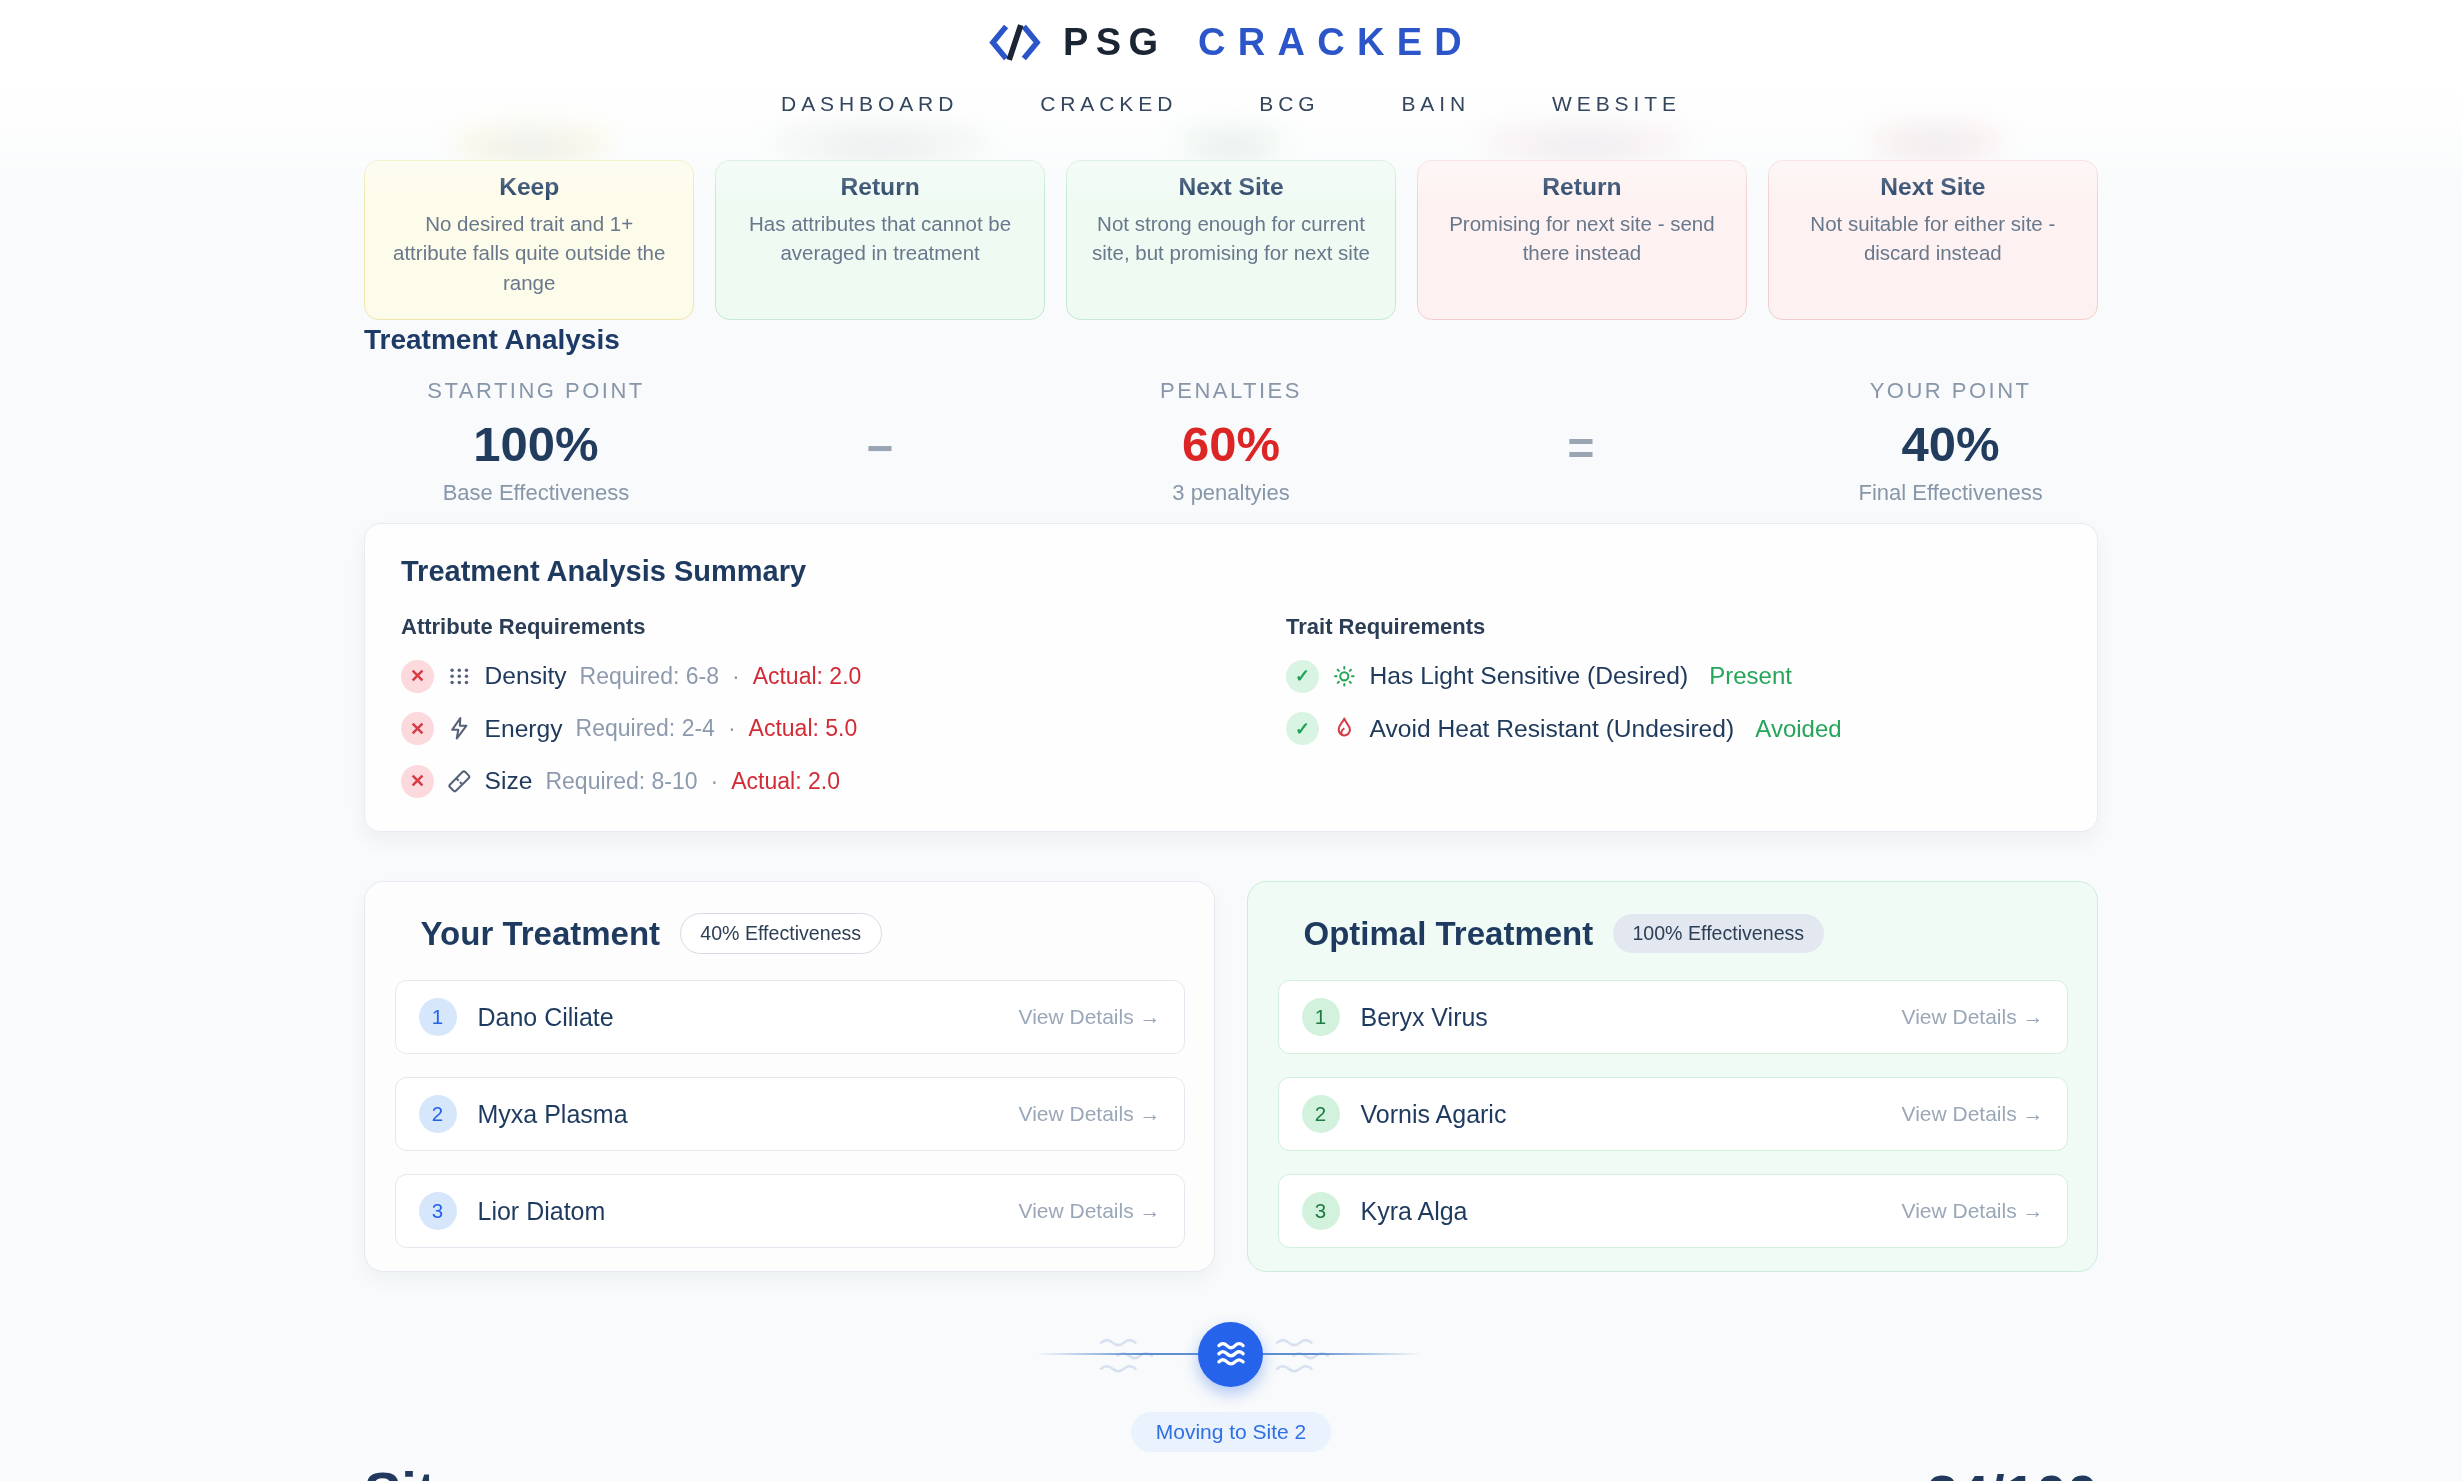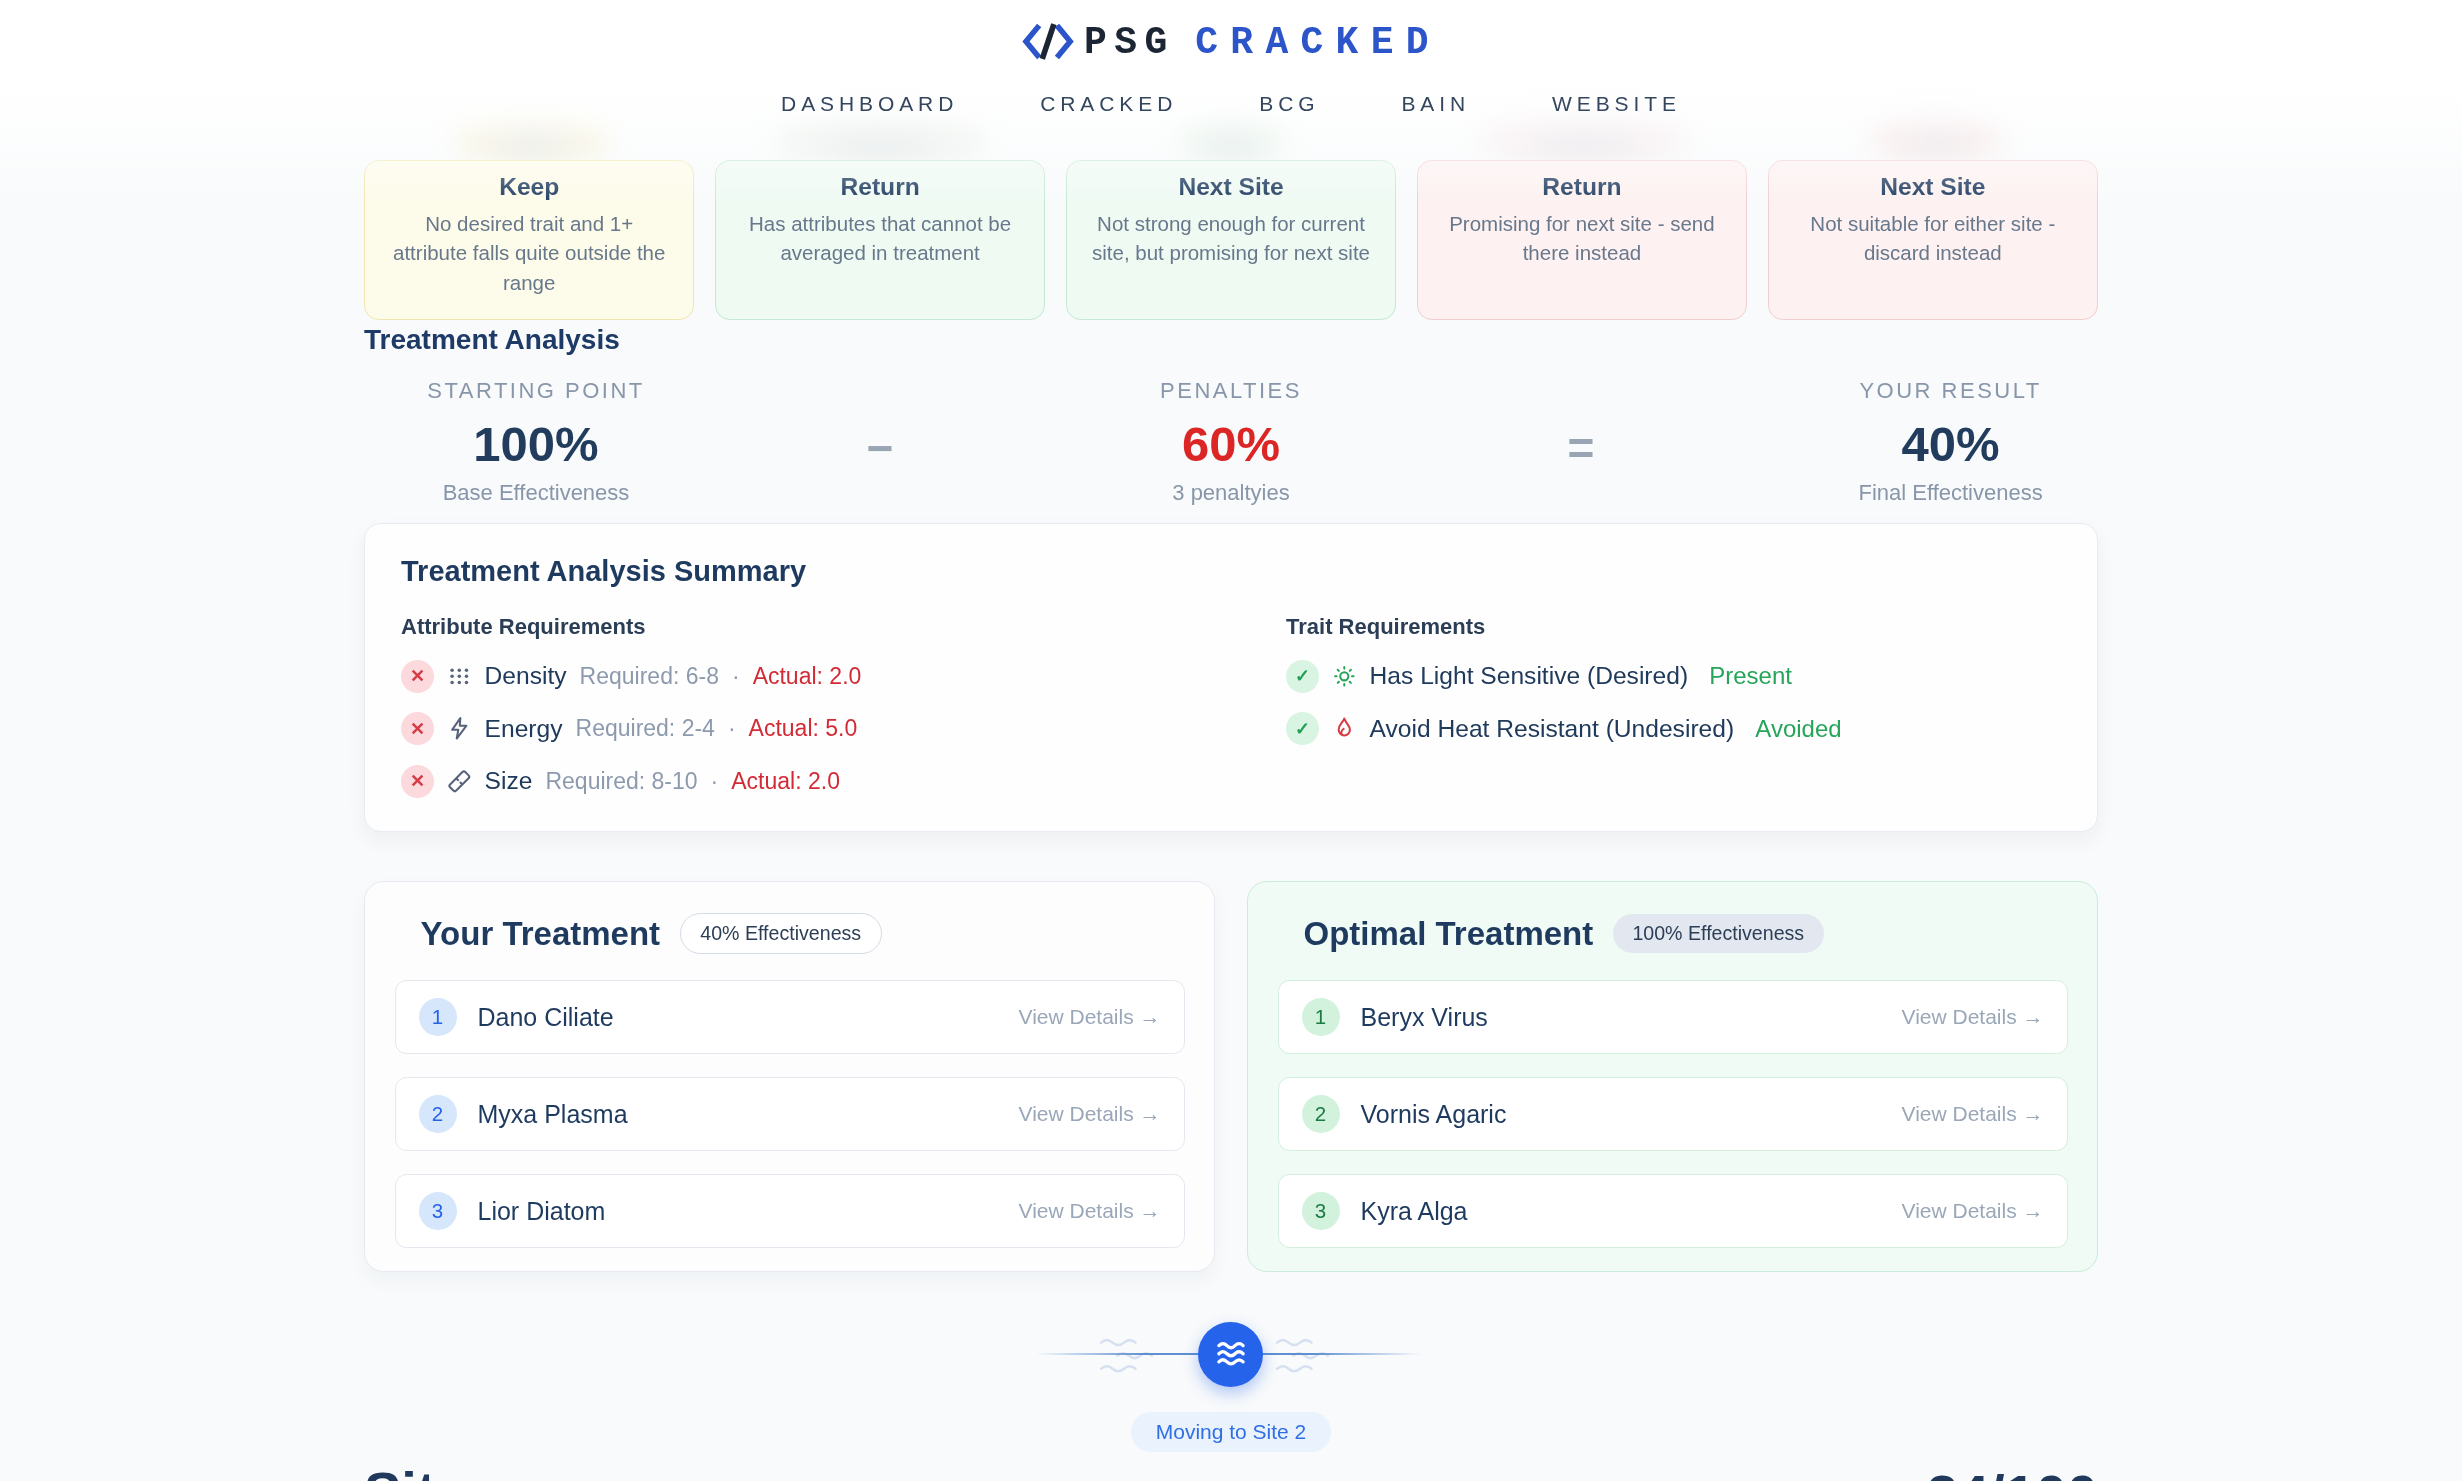--- a/index.html
+++ b/index.html
@@ -17,21 +17,21 @@
   .blob .core { position:absolute; left:25%; top:30%; width:50%; height:55%; border-radius:50%; background:#b9bfc9; opacity:.7; }
 
   
   .fade-overlay {
     position:absolute; left:0; top:0; width:2462px; height:205px; z-index:5; pointer-events:none;
     background:linear-gradient(to bottom, rgba(255,255,255,1) 0%, rgba(255,255,255,1) 38%, rgba(255,255,255,.85) 55%, rgba(255,255,255,0) 100%);
   }
 
   
   .site-header { position:absolute; left:0; top:0; width:2462px; z-index:10; }
-  .logo { position:absolute; top:21px; left:50%; transform:translateX(-50%); display:flex; gap:9px; cursor:pointer;font-family:Liberation Mono, monospace; }
+  .logo { position:absolute; top:21px; left:50%; transform:translateX(-50%); display:flex; align-items:center; gap:21px; cursor:pointer; }
   .logo svg { display:block; }
   .brand-dark { font-size:38px; font-weight:700; letter-spacing:7.4px; color:#1b2533; }
   .brand-blue { font-size:38px; font-weight:700; letter-spacing:12.3px; color:#2b55c9; margin-left:11.5px; }
   .main-nav { position:absolute; top:92px; left:0; width:100%; display:flex; justify-content:center; gap:82px; }
   .main-nav a { text-decoration:none; font-size:21px; letter-spacing:4.9px; color:#33465e; font-weight:500; cursor:pointer; }
 
   
   .container { position:absolute; left:364px; top:0; width:1734px; height:1360px; z-index:2; }
 
   
@@ -168,21 +168,21 @@
         <div class="stat-sub">Base Effectiveness</div>
       </div>
       <span class="op op-minus">−</span>
       <div class="stat stat-mid">
         <div class="stat-label">PENALTIES</div>
         <div class="stat-value red">60%</div>
         <div class="stat-sub">3 penaltyies</div>
       </div>
       <span class="op op-equals">=</span>
       <div class="stat stat-right">
-        <div class="stat-label">YOUR RESULT</div>
+        <div class="stat-label">YOUR POINT</div>
         <div class="stat-value">40%</div>
         <div class="stat-sub">Final Effectiveness</div>
       </div>
     </div>
 
     <section class="summary-card">
       <h3>Treatment Analysis Summary</h3>
       <div class="summary-cols">
         <div class="col-attr">
           <h4>Attribute Requirements</h4>

